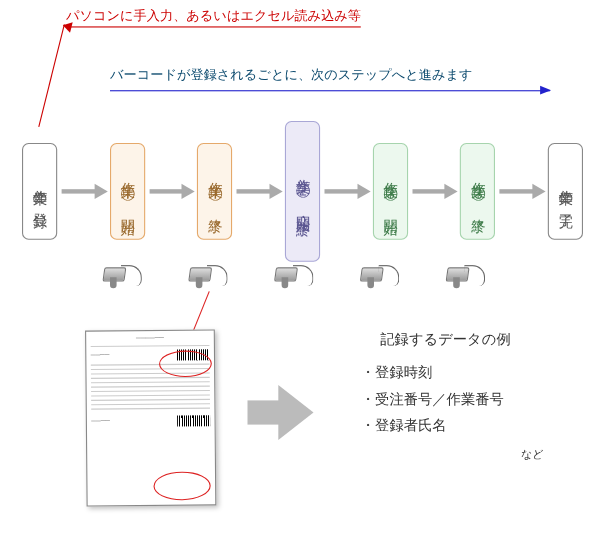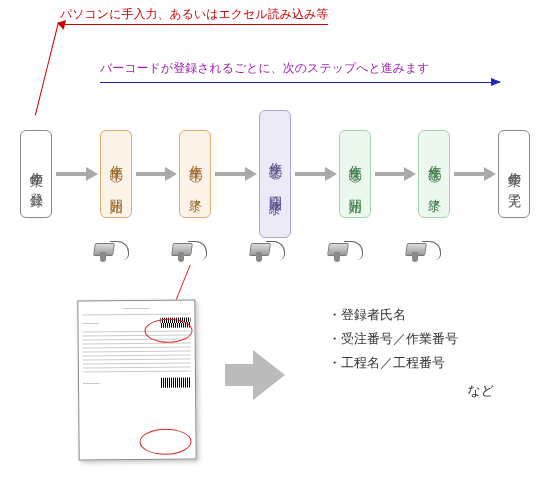--- a/index.html
+++ b/index.html
@@ -6,21 +6,21 @@
     margin: 0;
     font-family: "MS PGothic", "Hiragino Sans", sans-serif;
     font-size: 12px;
     color: #333;
     background: #fff;
     width: 540px;
     height: 500px;
     position: relative;
   }
   .red-text { color: #c00; border-bottom: 1px solid #c00; padding-bottom: 1px; }
-  .blue-text { color: #a21caf; }
+  .blue-text { color: #0c4a6e; }
   .caption-row { position: absolute; left: 60px; display: flex; align-items: center; gap: 4px; }
   .pointer-line {
     position: absolute;
     border-left: 1px solid #c00;
     transform-origin: top left;
   }
   .blue-arrow {
     position: absolute;
     height: 1px;
     background: #22c;
@@ -137,21 +137,21 @@
     position:absolute; left:28px; top:0;
     border-left:32px solid #bbb;
     border-top:25px solid transparent;
     border-bottom:25px solid transparent;
   }
   .data-panel { position:absolute; left:300px; top:300px; width:210px; }
   .data-title { text-align:center; margin-bottom:12px; font-size:13px; }
   .data-list { list-style:none; padding:0 0 0 28px; margin:0; }
   .data-list li { margin:6px 0; font-size:13px; }
   .data-list li::before { content:"・"; }
-  .etc { text-align:right; padding-right:16px; margin-top:10px; font-size:13px; }
+  .etc { text-align:right; padding-right:16px; margin-top:10px; font-size:10px; }
   .red-connector {
     position:absolute;
     border-left:1px solid #d22;
   }
 </style>
 </head>
 <body>
 
 <div class="caption-row" style="top:6px;">
   <span class="red-text">パソコンに手入力、あるいはエクセル読み込み等</span>
@@ -249,19 +249,20 @@
   <div style="display:flex;justify-content:space-between;align-items:center;margin-top:6px;">
     <span>────</span>
     <span class="barcode"></span>
   </div>
   <div class="circle-red" style="left:60px; top:128px; width:50px; height:24px;"></div>
 </div>
 
 <div class="big-arrow"></div>
 
 <div class="data-panel">
+  <div class="data-title">記録するデータの例</div>
   <ul class="data-list">
+    <li>登録時刻</li>
+    <li>受注番号／作業番号</li>
     <li>登録者氏名</li>
-    <li>受注番号／作業番号</li>
-    <li>工程名／工程番号</li>
   </ul>
   <div class="etc">など</div>
 </div>
 
 </body></html>

